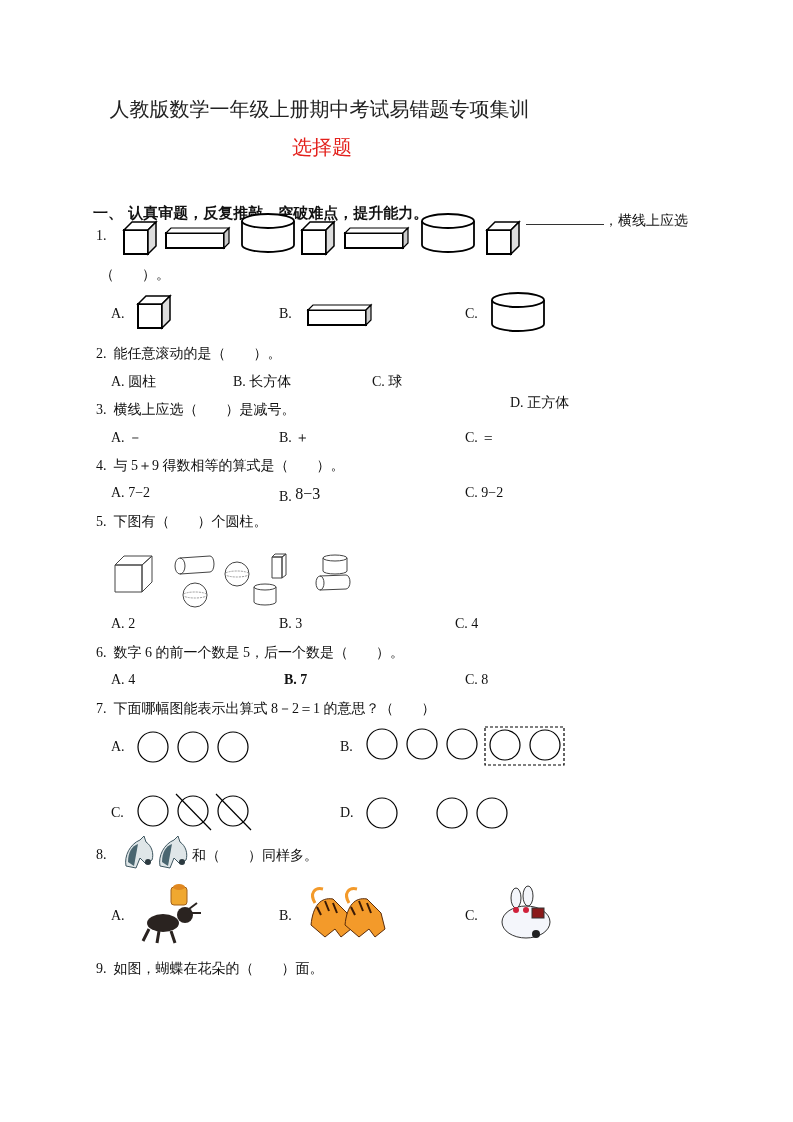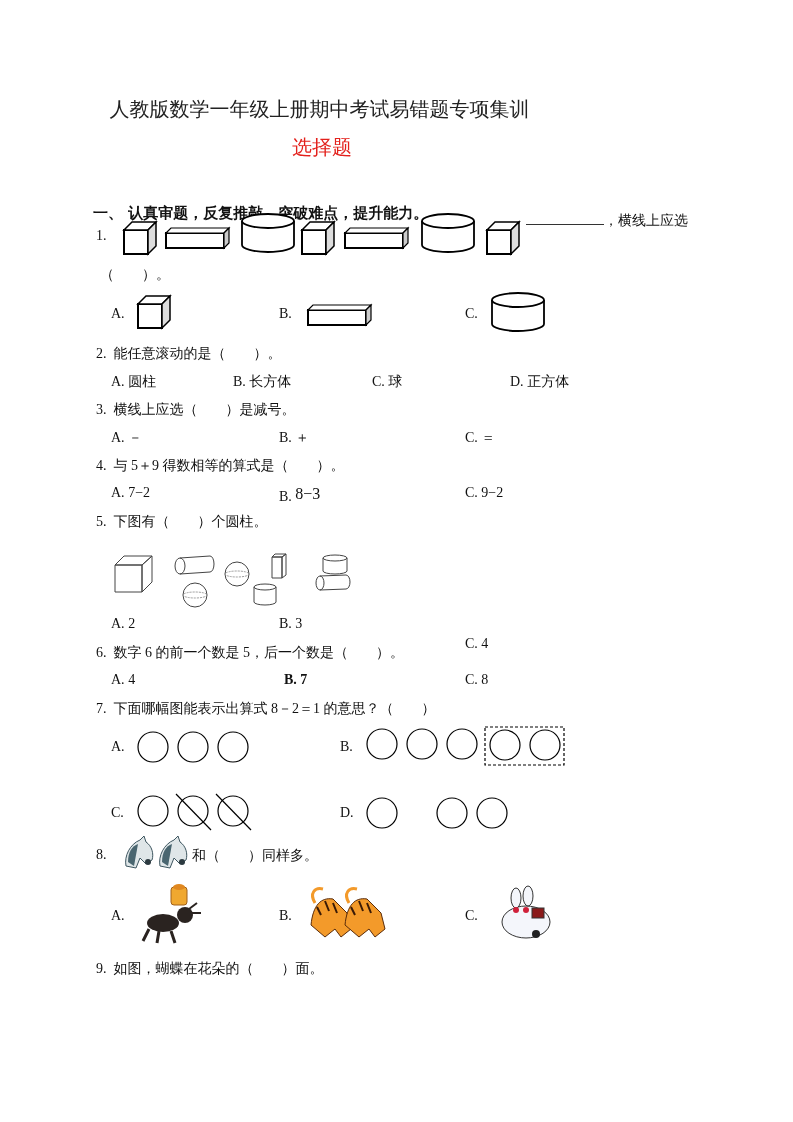--- a/index.html
+++ b/index.html
@@ -78,21 +78,21 @@
   </svg>
 <div class="abs opt" style="top:306px;left:465px;">C.</div>
 <svg style="left:492px;top:293px" width="54" height="42">
     <use href="#cylinder"></use>
   </svg>
 
 <div class="abs q" style="top:345px;left:96px;"><span>2.</span>&nbsp;&nbsp;<span>能任意滚动的是（　　）。</span></div>
 <div class="abs opt" style="top:373px;left:111px;"><span>A.</span> <span>圆柱</span></div>
 <div class="abs opt" style="top:373px;left:233px;text-align:right;"><span>B.</span> <span>长方体</span></div>
 <div class="abs opt" style="top:373px;left:372px;"><span>C.</span> <span>球</span></div>
-<div class="abs opt" style="top:373px;left:510px;"><span>D.</span> <span>正方体</span></div>
+<div class="abs opt" style="top:394px;left:510px;"><span>D.</span> <span>正方体</span></div>
 
 <div class="abs q" style="top:401px;left:96px;"><span>3.</span>&nbsp;&nbsp;<span>横线上应选（　　）是减号。</span></div>
 <div class="abs opt" style="top:429px;left:111px;"><span>A.</span> <span>－</span></div>
 <div class="abs opt" style="top:429px;left:279px;"><span>B.</span> <span>＋</span></div>
 <div class="abs opt" style="top:429px;left:465px;"><span>C.</span> <span>＝</span></div>
 
 <div class="abs q" style="top:457px;left:96px;"><span>4.</span>&nbsp;&nbsp;<span>与 5＋9 得数相等的算式是（　　）。</span></div>
 <div class="abs opt" style="top:485px;left:111px;"><span>A.</span> <span>7−2</span></div>
 <div class="abs opt" style="top:485px;left:279px;"><span>B.</span> <span style="font-size:16px;vertical-align:2px">8−3</span></div>
 <div class="abs opt" style="top:485px;left:465px;"><span>C.</span> <span>9−2</span></div>
@@ -121,21 +121,21 @@
   <ellipse cx="153" cy="35" rx="11" ry="3"></ellipse>
 
   <path d="M211,6 L211,19 A12,3 0 0 0 235,19 L235,6"></path>
   <ellipse cx="223" cy="6" rx="12" ry="3"></ellipse>
 
   <path d="M208,24 L234,23 A4,7 0 0 1 234,37 L208,38"></path>
   <ellipse cx="208" cy="31" rx="4" ry="7"></ellipse>
 </svg>
 <div class="abs opt" style="top:616px;left:111px;"><span>A.</span> <span>2</span></div>
 <div class="abs opt" style="top:616px;left:279px;"><span>B.</span> <span>3</span></div>
-<div class="abs opt" style="top:616px;left:465px;margin-top:20px;"><span>C.</span> <span>4</span></div>
+<div class="abs opt" style="top:616px;left:455px;"><span>C.</span> <span>4</span></div>
 
 <div class="abs q" style="top:644px;left:96px;"><span>6.</span>&nbsp;&nbsp;<span>数字 6 的前一个数是 5，后一个数是（　　）。</span></div>
 <div class="abs opt" style="top:672px;left:111px;"><span>A.</span> <span>4</span></div>
 <div class="abs opt" style="top:672px;left:284px;font-weight:bold;"><span>B.</span> <span>7</span></div>
 <div class="abs opt" style="top:672px;left:465px;"><span>C.</span> <span>8</span></div>
 
 <div class="abs q" style="top:700px;left:96px;"><span>7.</span>&nbsp;&nbsp;<span>下面哪幅图能表示出算式 8－2＝1 的意思？（　　）</span></div>
 <div class="abs opt" style="top:739px;left:111px;">A.</div>
 <svg style="left:136px;top:730px" width="120" height="34" fill="none" stroke="#000" stroke-width="1.2">
   <circle cx="17" cy="17" r="15"></circle>

